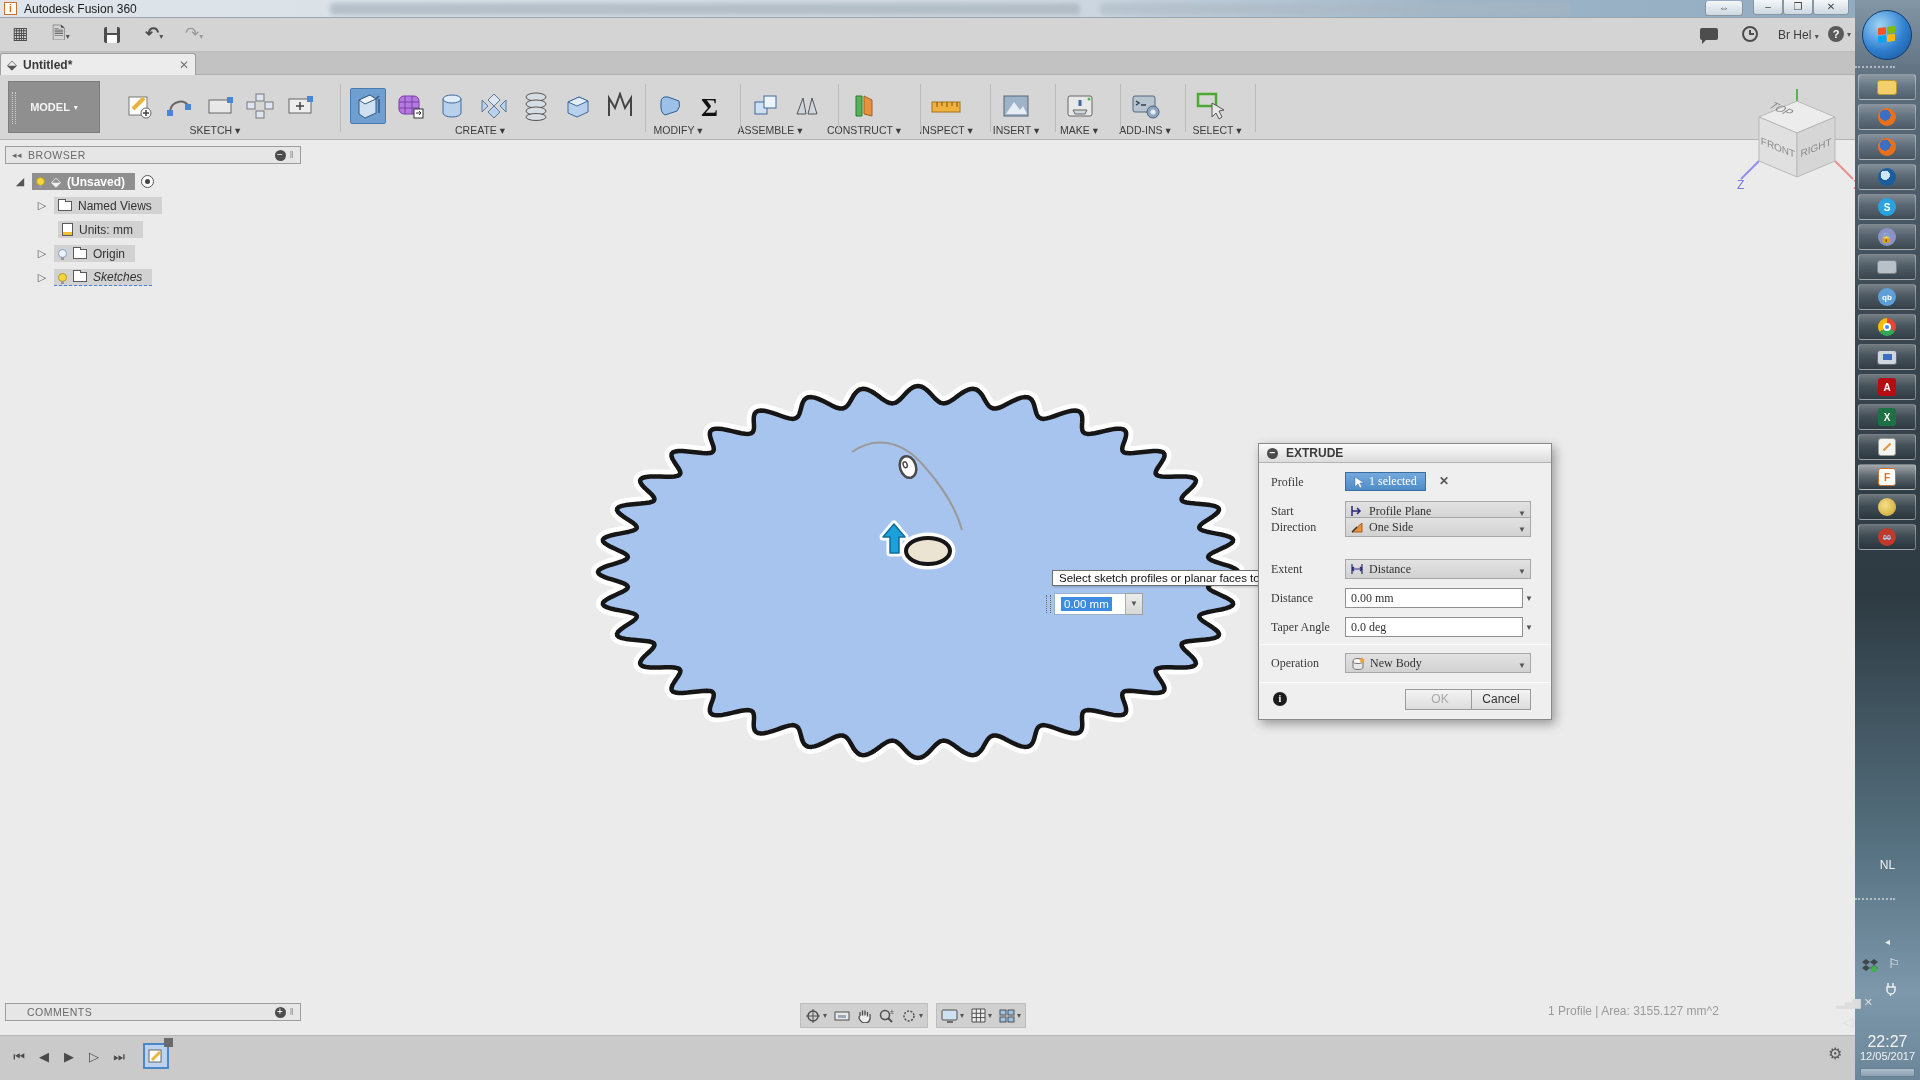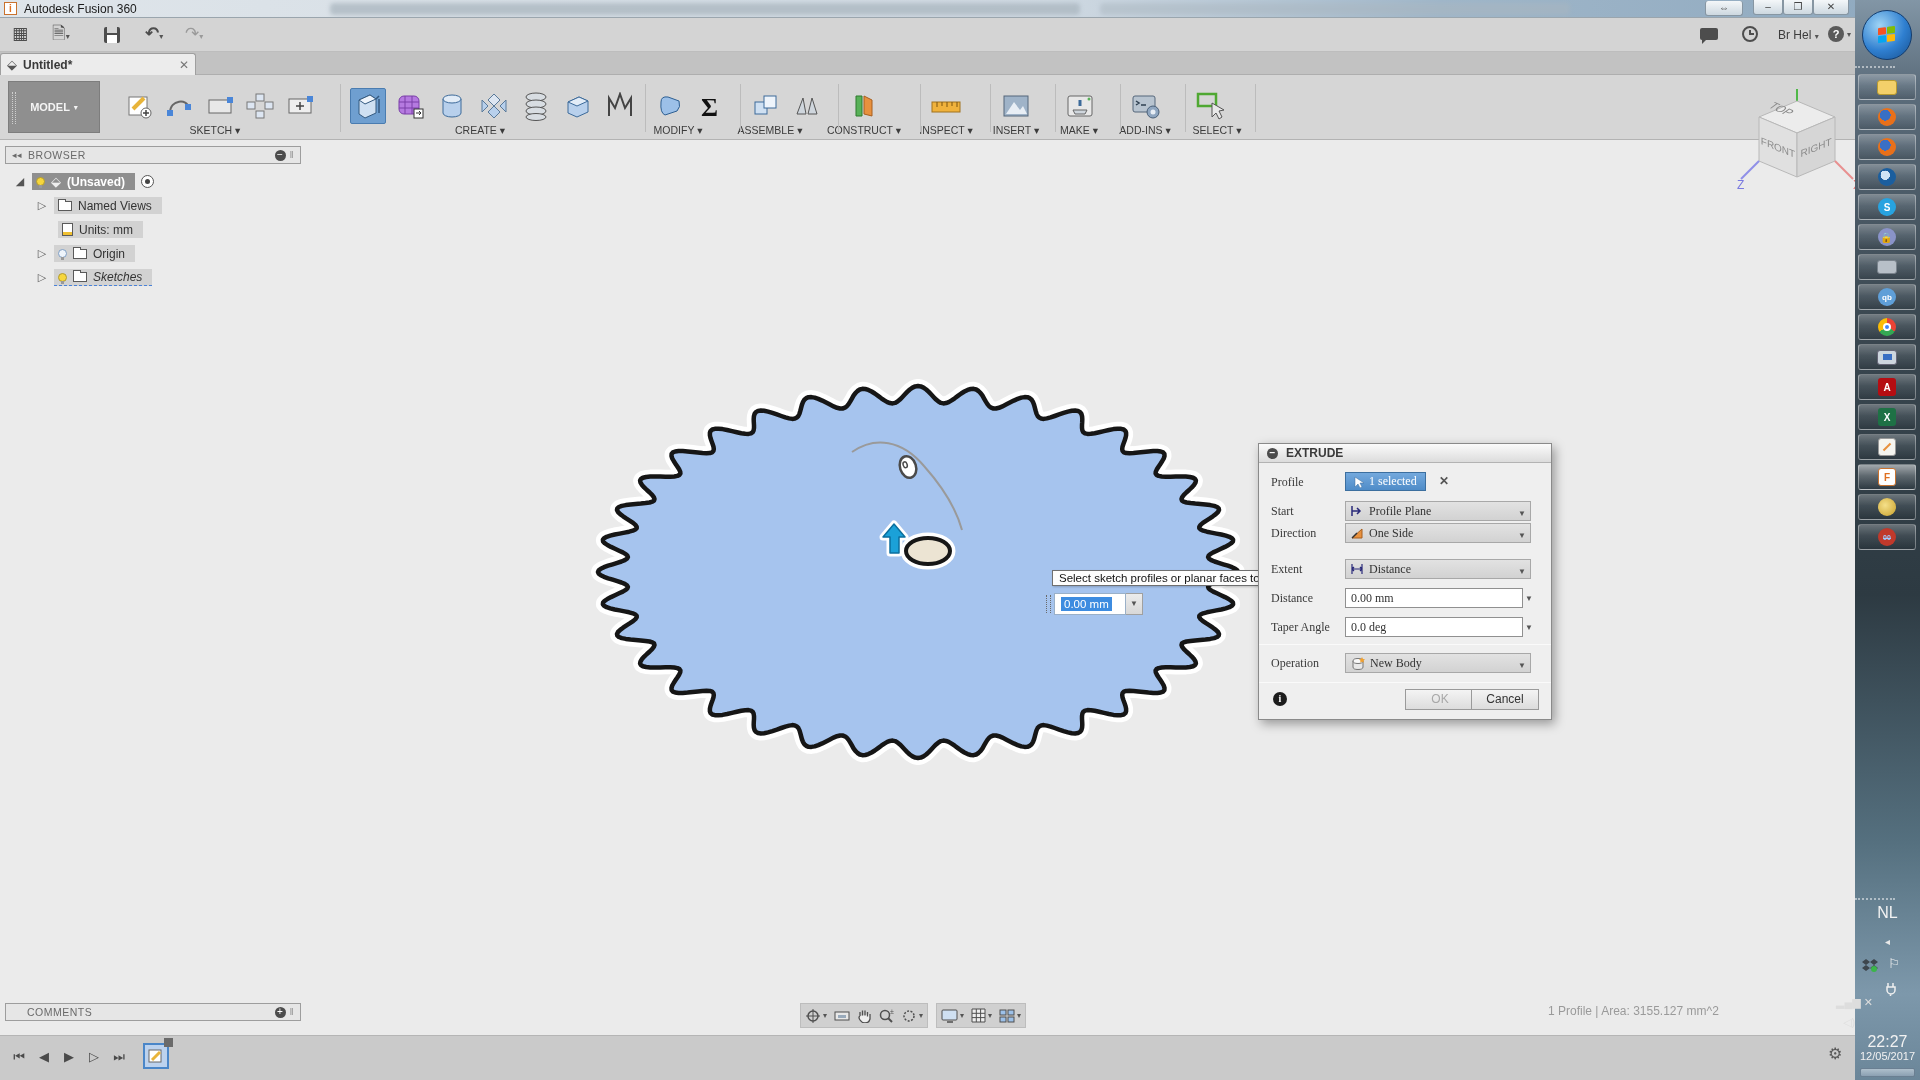--- a/index.html
+++ b/index.html
@@ -457,21 +457,21 @@
     <div class="dlg-row" style="top:56px">
       <span class="dlg-label">Start</span>
       <div class="dropdown">
         <svg width="14" height="12">
             <path d="M2 1v10M2 6h8m-3-3 3 3-3 3" stroke="#2a2a7a" stroke-width="1.5" fill="none"></path>
           </svg>
         <span>Profile Plane</span>
         <span class="dd-caret">▼</span>
       </div>
     </div>
-    <div class="dlg-row" style="top:78px">
+    <div class="dlg-row" style="top:72px">
       <span class="dlg-label">Direction</span>
       <div class="dropdown">
         <svg width="14" height="13">
             <path d="M2 11 L12 11 L12 2 Z" fill="#e8913e" stroke="#a85f1e"></path>
             <path d="M2 11 l5 -5" stroke="#333" stroke-width="1.5"></path>
           </svg>
         <span>One Side</span>
         <span class="dd-caret">▼</span>
       </div>
     </div>
@@ -508,21 +508,21 @@
             <ellipse cx="8" cy="5" rx="5" ry="2.5" fill="#f8f8f8" stroke="#777"></ellipse>
             <path d="M12 1l1 2 2 .3-1.5 1.4.4 2-1.9-1-1.9 1 .4-2L9 3.3 11 3Z" fill="#f0a030"></path>
           </svg>
         <span>New Body</span>
         <span class="dd-caret">▼</span>
       </div>
     </div>
     <div class="hsep" style="top:238px"></div>
     <div class="info-i">i</div>
     <div class="btn" style="left:146px;top:245px;width:70px;color:#a8a8a8">OK</div>
-    <div class="btn" style="left:212px;top:245px;width:68px;color:#333">Cancel</div>
+    <div class="btn" style="left:212px;top:245px;width:60px;color:#333">Cancel</div>
   </div>
 
   <div class="abs comments-bar">
     <div class="panel-hdr">
       <span style="width:15px"></span>
       <span>COMMENTS</span>
       <div class="circ-btn">+</div>
       <span class="grip2">‖</span>
     </div>
   </div>
@@ -661,21 +661,21 @@
       <span class="ic sq" style="background:#fff;color:#e07020;border:1px solid #c9722e">F</span>
     </div>
   <div class="tb-btn" style="top:494px">
       <span class="ic" style="background:radial-gradient(circle at 40% 40%,#f5e08a,#c8a02a)"></span>
     </div>
   <div class="tb-btn" style="top:524px">
       <span class="ic" style="background:#c0392b;font-size:7px;color:#9ecbff;text-decoration:line-through">00</span>
     </div>
 
   <div class="tray dots" style="top:898px"></div>
-  <div class="tray" style="top:904px;font-size:16px">NL</div>
+  <div class="tray" style="top:858px;font-size:12px">NL</div>
   <div class="tray" style="top:936px;font-size:10px;color:#e8e8e8">◂</div>
   <div class="abs" style="left:1862px;top:958px;width:16px;height:14px">
     <svg width="16" height="14">
         <path d="M4 1 L8 4 L4 7 L0 4 Z M12 1 L16 4 L12 7 L8 4 Z M4 7 L8 10 L4 13 L0 10 Z M12 7 L16 10 L12 13 L8 10 Z" fill="#3d464d"></path>
         <circle cx="12" cy="11" r="3" fill="#3bb54a"></circle>
       </svg>
   </div>
   <div class="tray" style="top:956px;left:1884px;width:20px;font-size:13px">⚐</div>
   <div class="abs" style="left:1884px;top:982px">
     <svg width="14" height="14">

